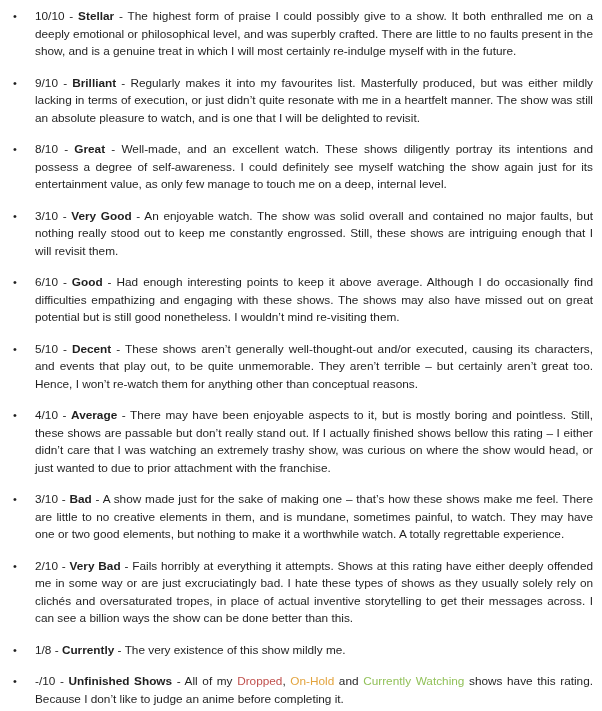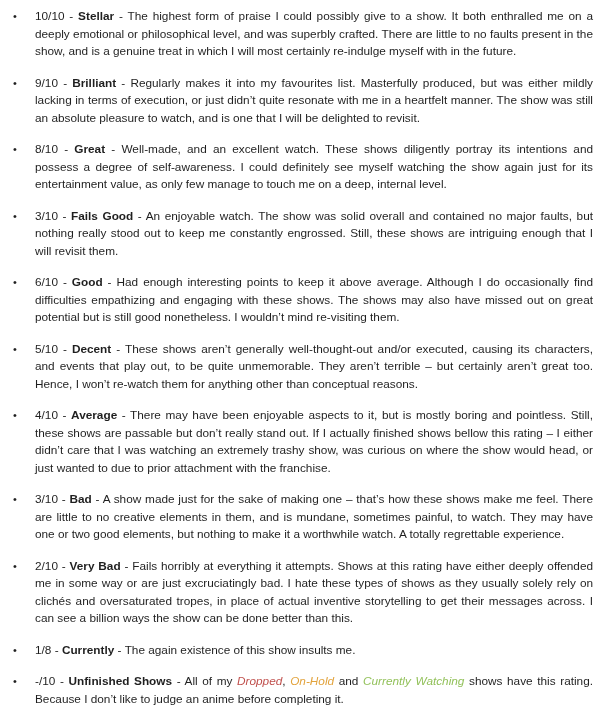--- a/index.html
+++ b/index.html
@@ -32,45 +32,44 @@
     position: absolute;
     left: 3px;
     top: 0;
     font-size: 11px;
   }
   .sep { white-space: pre; }
   .rating-name {
     font-weight: bold;
   }
   .status-word {
-    font-style: italic;
   }
 </style>
 </head>
 <body>
 
 <div class="doc">
   <ul class="rating-list">
 
     <li class="rating-item"><span class="bullet">•</span><span>10/10</span><span class="sep"> - </span><span class="rating-name">Stellar</span><span class="sep"> - </span><span>The highest form of praise I could possibly give to a show. It both enthralled me on a deeply emotional or philosophical level, and was superbly crafted. There are little to no faults present in the show, and is a genuine treat in which I will most certainly re-indulge myself with in the future.</span></li>
 
     <li class="rating-item"><span class="bullet">•</span><span>9/10</span><span class="sep"> - </span><span class="rating-name">Brilliant</span><span class="sep"> - </span><span>Regularly makes it into my favourites list. Masterfully produced, but was either mildly lacking in terms of execution, or just didn’t quite resonate with me in a heartfelt manner. The show was still an absolute pleasure to watch, and is one that I will be delighted to revisit.</span></li>
 
     <li class="rating-item"><span class="bullet">•</span><span>8/10</span><span class="sep"> - </span><span class="rating-name">Great</span><span class="sep"> - </span><span>Well-made, and an excellent watch. These shows diligently portray its intentions and possess a degree of self-awareness. I could definitely see myself watching the show again just for its entertainment value, as only few manage to touch me on a deep, internal level.</span></li>
 
-    <li class="rating-item"><span class="bullet">•</span><span>3/10</span><span class="sep"> - </span><span class="rating-name">Fails Good</span><span class="sep"> - </span><span>An enjoyable watch. The show was solid overall and contained no major faults, but nothing really stood out to keep me constantly engrossed. Still, these shows are intriguing enough that I will revisit them.</span></li>
+    <li class="rating-item"><span class="bullet">•</span><span>3/10</span><span class="sep"> - </span><span class="rating-name">Very Good</span><span class="sep"> - </span><span>An enjoyable watch. The show was solid overall and contained no major faults, but nothing really stood out to keep me constantly engrossed. Still, these shows are intriguing enough that I will revisit them.</span></li>
 
     <li class="rating-item"><span class="bullet">•</span><span>6/10</span><span class="sep"> - </span><span class="rating-name">Good</span><span class="sep"> - </span><span>Had enough interesting points to keep it above average. Although I do occasionally find difficulties empathizing and engaging with these shows. The shows may also have missed out on great potential but is still good nonetheless. I wouldn’t mind re-visiting them.</span></li>
 
     <li class="rating-item"><span class="bullet">•</span><span>5/10</span><span class="sep"> - </span><span class="rating-name">Decent</span><span class="sep"> - </span><span>These shows aren’t generally well-thought-out and/or executed, causing its characters, and events that play out, to be quite unmemorable. They aren’t terrible – but certainly aren’t great too. Hence, I won’t re-watch them for anything other than conceptual reasons.</span></li>
 
     <li class="rating-item"><span class="bullet">•</span><span>4/10</span><span class="sep"> - </span><span class="rating-name">Average</span><span class="sep"> - </span><span>There may have been enjoyable aspects to it, but is mostly boring and pointless. Still, these shows are passable but don’t really stand out. If I actually finished shows bellow this rating – I either didn’t care that I was watching an extremely trashy show, was curious on where the show would head, or just wanted to due to prior attachment with the franchise.</span></li>
 
     <li class="rating-item"><span class="bullet">•</span><span>3/10</span><span class="sep"> - </span><span class="rating-name">Bad</span><span class="sep"> - </span><span>A show made just for the sake of making one – that’s how these shows make me feel. There are little to no creative elements in them, and is mundane, sometimes painful, to watch. They may have one or two good elements, but nothing to make it a worthwhile watch. A totally regrettable experience.</span></li>
 
     <li class="rating-item"><span class="bullet">•</span><span>2/10</span><span class="sep"> - </span><span class="rating-name">Very Bad</span><span class="sep"> - </span><span>Fails horribly at everything it attempts. Shows at this rating have either deeply offended me in some way or are just excruciatingly bad. I hate these types of shows as they usually solely rely on clichés and oversaturated tropes, in place of actual inventive storytelling to get their messages across. I can see a billion ways the show can be done better than this.</span></li>
 
-    <li class="rating-item"><span class="bullet">•</span><span>1/8</span><span class="sep"> - </span><span class="rating-name">Currently</span><span class="sep"> - </span><span>The again existence of this show insults me.</span></li>
+    <li class="rating-item"><span class="bullet">•</span><span>1/8</span><span class="sep"> - </span><span class="rating-name">Currently</span><span class="sep"> - </span><span>The very existence of this show mildly me.</span></li>
 
     <li class="rating-item"><span class="bullet">•</span><span>-/10</span><span class="sep"> - </span><span class="rating-name">Unfinished Shows</span><span class="sep"> - </span><span>All of my </span><span class="status-word" style="color: rgb(192, 80, 77);">Dropped</span><span>, </span><span class="status-word" style="color: rgb(226, 163, 61);">On-Hold</span><span> and </span><span class="status-word" style="color: rgb(146, 193, 90);">Currently Watching</span><span> shows have this rating. Because I don’t like to judge an anime before completing it.</span></li>
 
   </ul>
 </div>
 
 </body></html>

